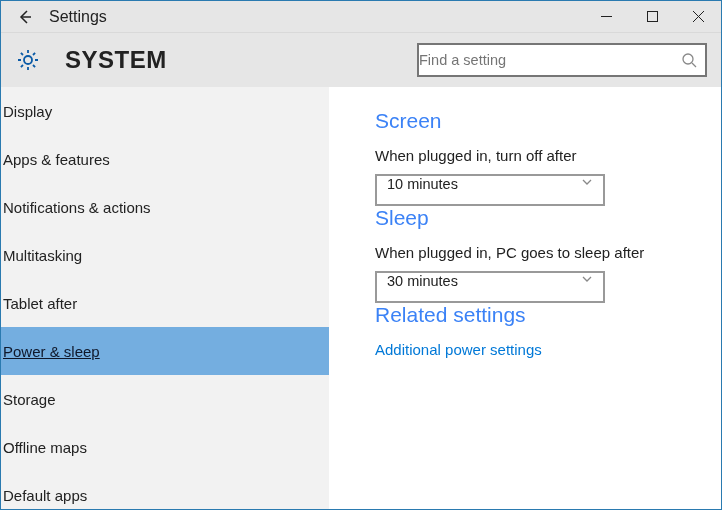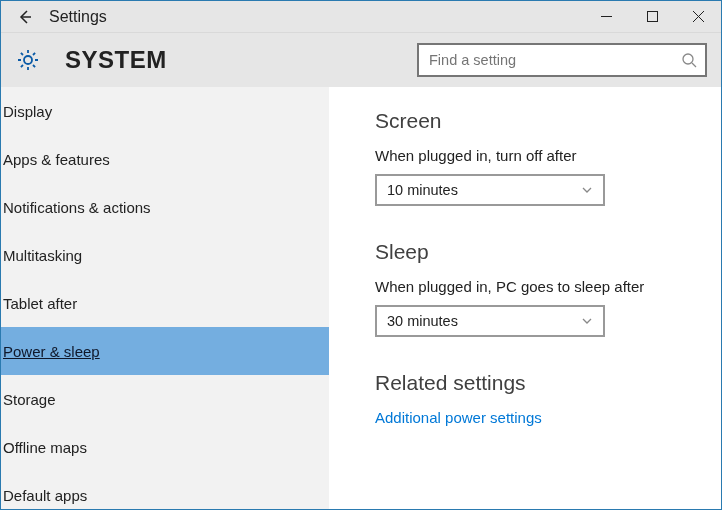--- a/index.html
+++ b/index.html
@@ -24,43 +24,43 @@
   }
   .header {
     height: 54px; background: #e6e6e6; display: flex; align-items: center;
     padding: 0 14px 0 14px; gap: 10px;
   }
   .gear { width: 26px; height: 26px; display:flex; align-items:center; justify-content:center;}
   .header h1 { font-size: 24px; font-weight: 600; letter-spacing: 0.5px; color: #222; margin-left: 14px;}
   .header .spacer { flex: 1; }
   .searchbox {
     width: 290px; height: 34px; border: 2px solid #767676; background: #fff;
-    display: flex; align-items: center; padding: 0 8px 0 10px; margin-left: 42px;
+    display: flex; align-items: center; padding: 0 8px 0 0; margin-left: 42px;
   }
   .searchbox input {
     flex: 1; border: none; outline: none; font-size: 14.5px; color: #666; background: transparent;
   }
   .searchbox .sicon { color: #777; }
   .body { flex: 1; display: flex; overflow: hidden; }
   .sidebar {
     width: 328px; background: #f2f2f2; overflow-y: auto;
   }
   .sidebar .item {
     height: 48px; display: flex; align-items: center; padding-left: 2px;
     font-size: 15px; color: #222; cursor: pointer;
   }
   .sidebar .item.selected { background: #74aee0; color: #0f172a; text-decoration: underline; }
   .content {
     flex: 1; padding: 22px 18px 0 46px; overflow-y: auto;
   }
-  .content h2 { font-size: 21px; font-weight: 400; color: #404040; margin-bottom: 14px; }
+  .content h2 { font-size: 21px; font-weight: 400; color: #3b82f6; margin-bottom: 14px; }
   .content .label { font-size: 15px; color: #222; margin-bottom: 10px; }
   .dropdown {
-    width: 230px; height: 32px; border: 2px solid #999; display: flex; align-items: center;
-    padding: 0 10px; font-size: 14.5px; color: #222; margin-bottom: 34px; cursor: pointer;
+    width: 230px; height: 32px; border: 2px solid #999; display: flex; 
+    padding: 0 10px; font-size: 14.5px; color: #222; cursor: pointer;
     justify-content: space-between; background:#fff;
   }
   .dropdown .chev { color: #777; }
   .link { color: #0078d7; font-size: 15px; cursor: pointer; }
   svg { display:block; }
 </style>
 </head>
 <body>
 
 <div class="window">

